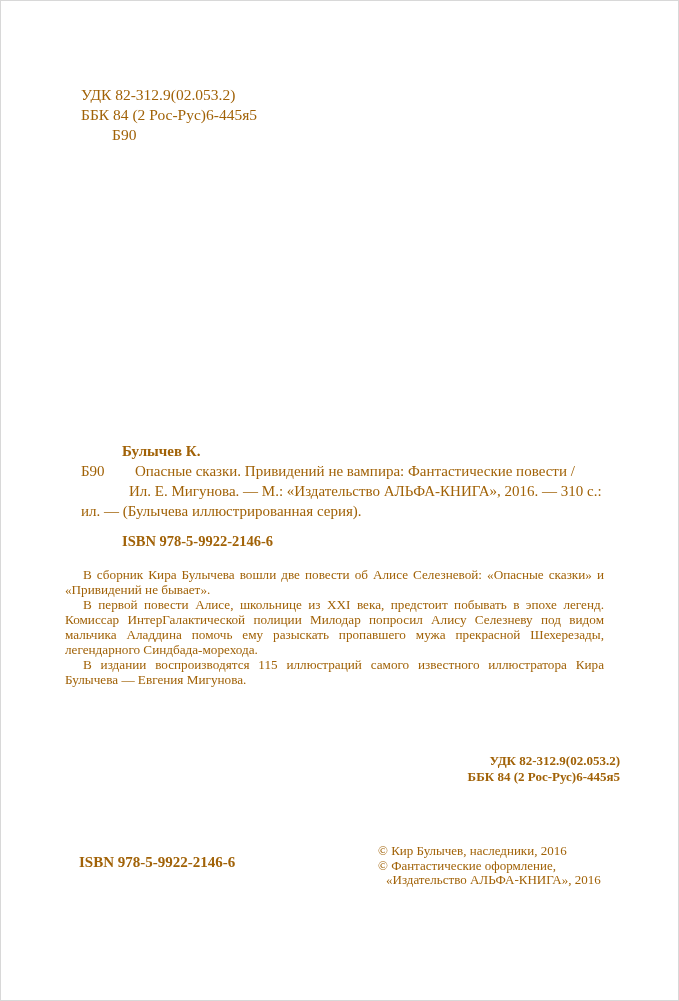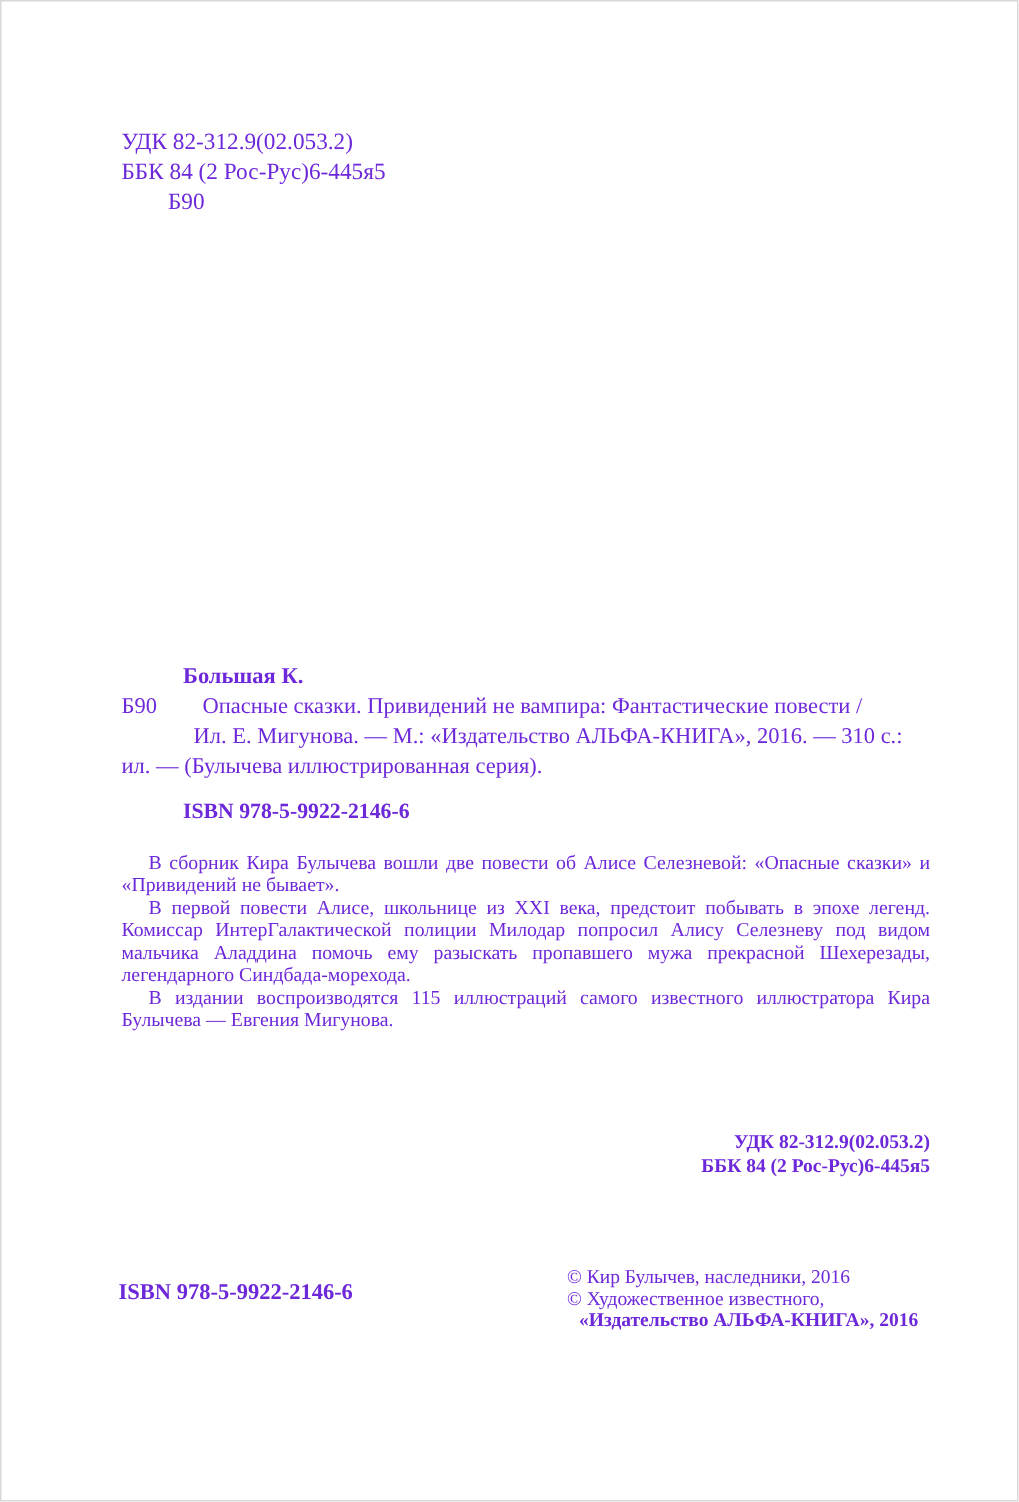--- a/index.html
+++ b/index.html
@@ -9,21 +9,21 @@
   }
   .page {
     position: relative;
     width: 679px;
     height: 1001px;
     margin: 0 auto;
     background: #ffffff;
     border: 1px solid #d8d8d8;
     box-sizing: border-box;
     font-family: "Liberation Serif", "DejaVu Serif", serif;
-    color: #6d28d9;
+    color: #a16207;
     overflow: hidden;
   }
 
   
   .top-codes {
     position: absolute;
     top: 84px;
     left: 80px;
     font-size: 15.5px;
     line-height: 20px;
@@ -56,21 +56,21 @@
     margin-top: 10px;
     margin-left: 41px;
     font-weight: bold;
     font-size: 14.5px;
   }
 
   
   .annotation {
     position: absolute;
     top: 566px;
-    left: 80px;
+    left: 64px;
     width: 539px;
     font-size: 13.2px;
     line-height: 15px;
     text-align: justify;
   }
   .annotation p {
     margin: 0;
     text-indent: 18px;
   }
 
@@ -89,21 +89,20 @@
   
   .copyright {
     position: absolute;
     top: 843px;
     left: 377px;
     font-size: 13px;
     line-height: 14.5px;
   }
   .copyright .cr-indent {
     margin-left: 8px;
-    font-weight: bold;
   }
 
   
   .bottom-isbn {
     position: absolute;
     top: 853px;
     left: 78px;
     font-weight: bold;
     font-size: 15px;
   }
@@ -113,39 +112,39 @@
 
 <div class="page">
 
   <div class="top-codes">
     <div>УДК 82-312.9(02.053.2)</div>
     <div>ББК 84 (2 Рос-Рус)6-445я5</div>
     <div class="author-sign">Б90</div>
   </div>
 
   <div class="bib">
-    <div class="bib-author">Большая К.</div>
+    <div class="bib-author">Булычев К.</div>
     <div class="bib-line1"><span class="bib-code">Б90</span><span>Опасные сказки. Привидений не вампира: Фантастические повести /</span></div>
     <div class="bib-line2">Ил. Е. Мигунова. — М.: «Издательство АЛЬФА-КНИГА», 2016. — 310 с.:</div>
     <div class="bib-line3">ил. — (Булычева иллюстрированная серия).</div>
     <div class="isbn-top">ISBN 978-5-9922-2146-6</div>
   </div>
 
   <div class="annotation">
     <p>В сборник Кира Булычева вошли две повести об Алисе Селезневой: «Опасные сказки» и «Привидений не бывает».</p>
     <p>В первой повести Алисе, школьнице из XXI века, предстоит побывать в эпохе легенд. Комиссар ИнтерГалактической полиции Милодар попросил Алису Селезневу под видом мальчика Аладдина помочь ему разыскать пропавшего мужа прекрасной Шехерезады, легендарного Синдбада-морехода.</p>
     <p>В издании воспроизводятся 115 иллюстраций самого известного иллюстратора Кира Булычева — Евгения Мигунова.</p>
   </div>
 
   <div class="right-codes">
     <div>УДК 82-312.9(02.053.2)</div>
     <div>ББК 84 (2 Рос-Рус)6-445я5</div>
   </div>
 
   <div class="copyright">
     <div>© Кир Булычев, наследники, 2016</div>
-    <div>© Художественное известного,</div>
+    <div>© Фантастические оформление,</div>
     <div class="cr-indent">«Издательство АЛЬФА-КНИГА», 2016</div>
   </div>
 
   <div class="bottom-isbn">ISBN 978-5-9922-2146-6</div>
 
 </div>
 
 </body></html>

